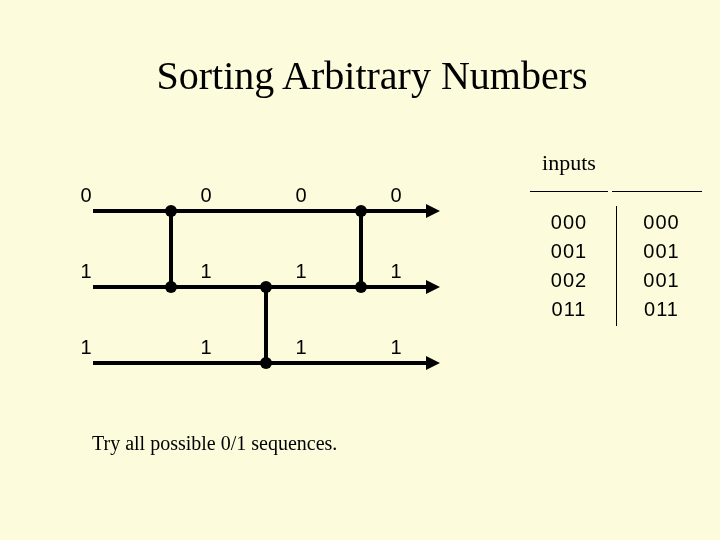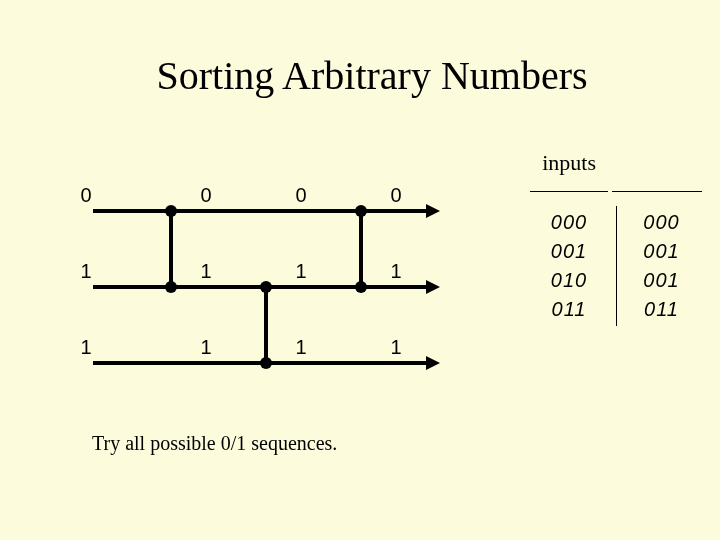--- a/index.html
+++ b/index.html
@@ -72,31 +72,31 @@
     left: 510px;
     top: 130px;
     font-size: 22px;
   }
   .thead {
     display: flex;
     font-family: "Times New Roman", serif;
   }
   .th {
     padding: 0 12px 3px 12px;
-    text-align: right;
+    text-align: center;
     position: relative;
     font-family: Liberation Serif, serif;
   }
   .th-in { width: 78px; }
   .th-out { width: 90px; border-left: 1.5px solid #000; }
   .hr-row { display: flex; }
   .hr-in, .hr-out { border-top: 1.5px solid #000; }
   .hr-in { width: 78px; }
   .hr-out { width: 90px; margin-left: 0; }
-  .tbody { display: flex; margin-top: 6px; font-family: Arial, Helvetica, sans-serif; font-size: 20px; font-style: italic; }
+  .tbody { display: flex; margin-top: 6px; font-family: Arial, Helvetica, sans-serif; font-size: 20px; }
   .col { padding: 0 12px; }
   .col-in { width: 78px; text-align: center; letter-spacing: 1px; }
   .col-out { width: 90px; text-align: center; border-left: 1.5px solid #000; letter-spacing: 1px; }
   .col div { line-height: 1.25; }
 </style>
 </head>
 <body>
 
 <h1 class="title">Sorting Arbitrary Numbers</h1>
 
@@ -144,21 +144,21 @@
     <div class="th th-in">inputs</div>
   </div>
   <div class="hr-row">
     <div class="hr-in"></div>
       <div class="hr-out"></div>
   </div>
   <div class="tbody">
     <div class="col col-in">
       <div>000</div>
       <div>001</div>
-      <div>010</div>
+      <div>002</div>
       <div>011</div>
     </div>
     <div class="col col-out">
       <div>000</div>
       <div>001</div>
       <div>001</div>
       <div>011</div>
     </div>
   </div>
 </div>

